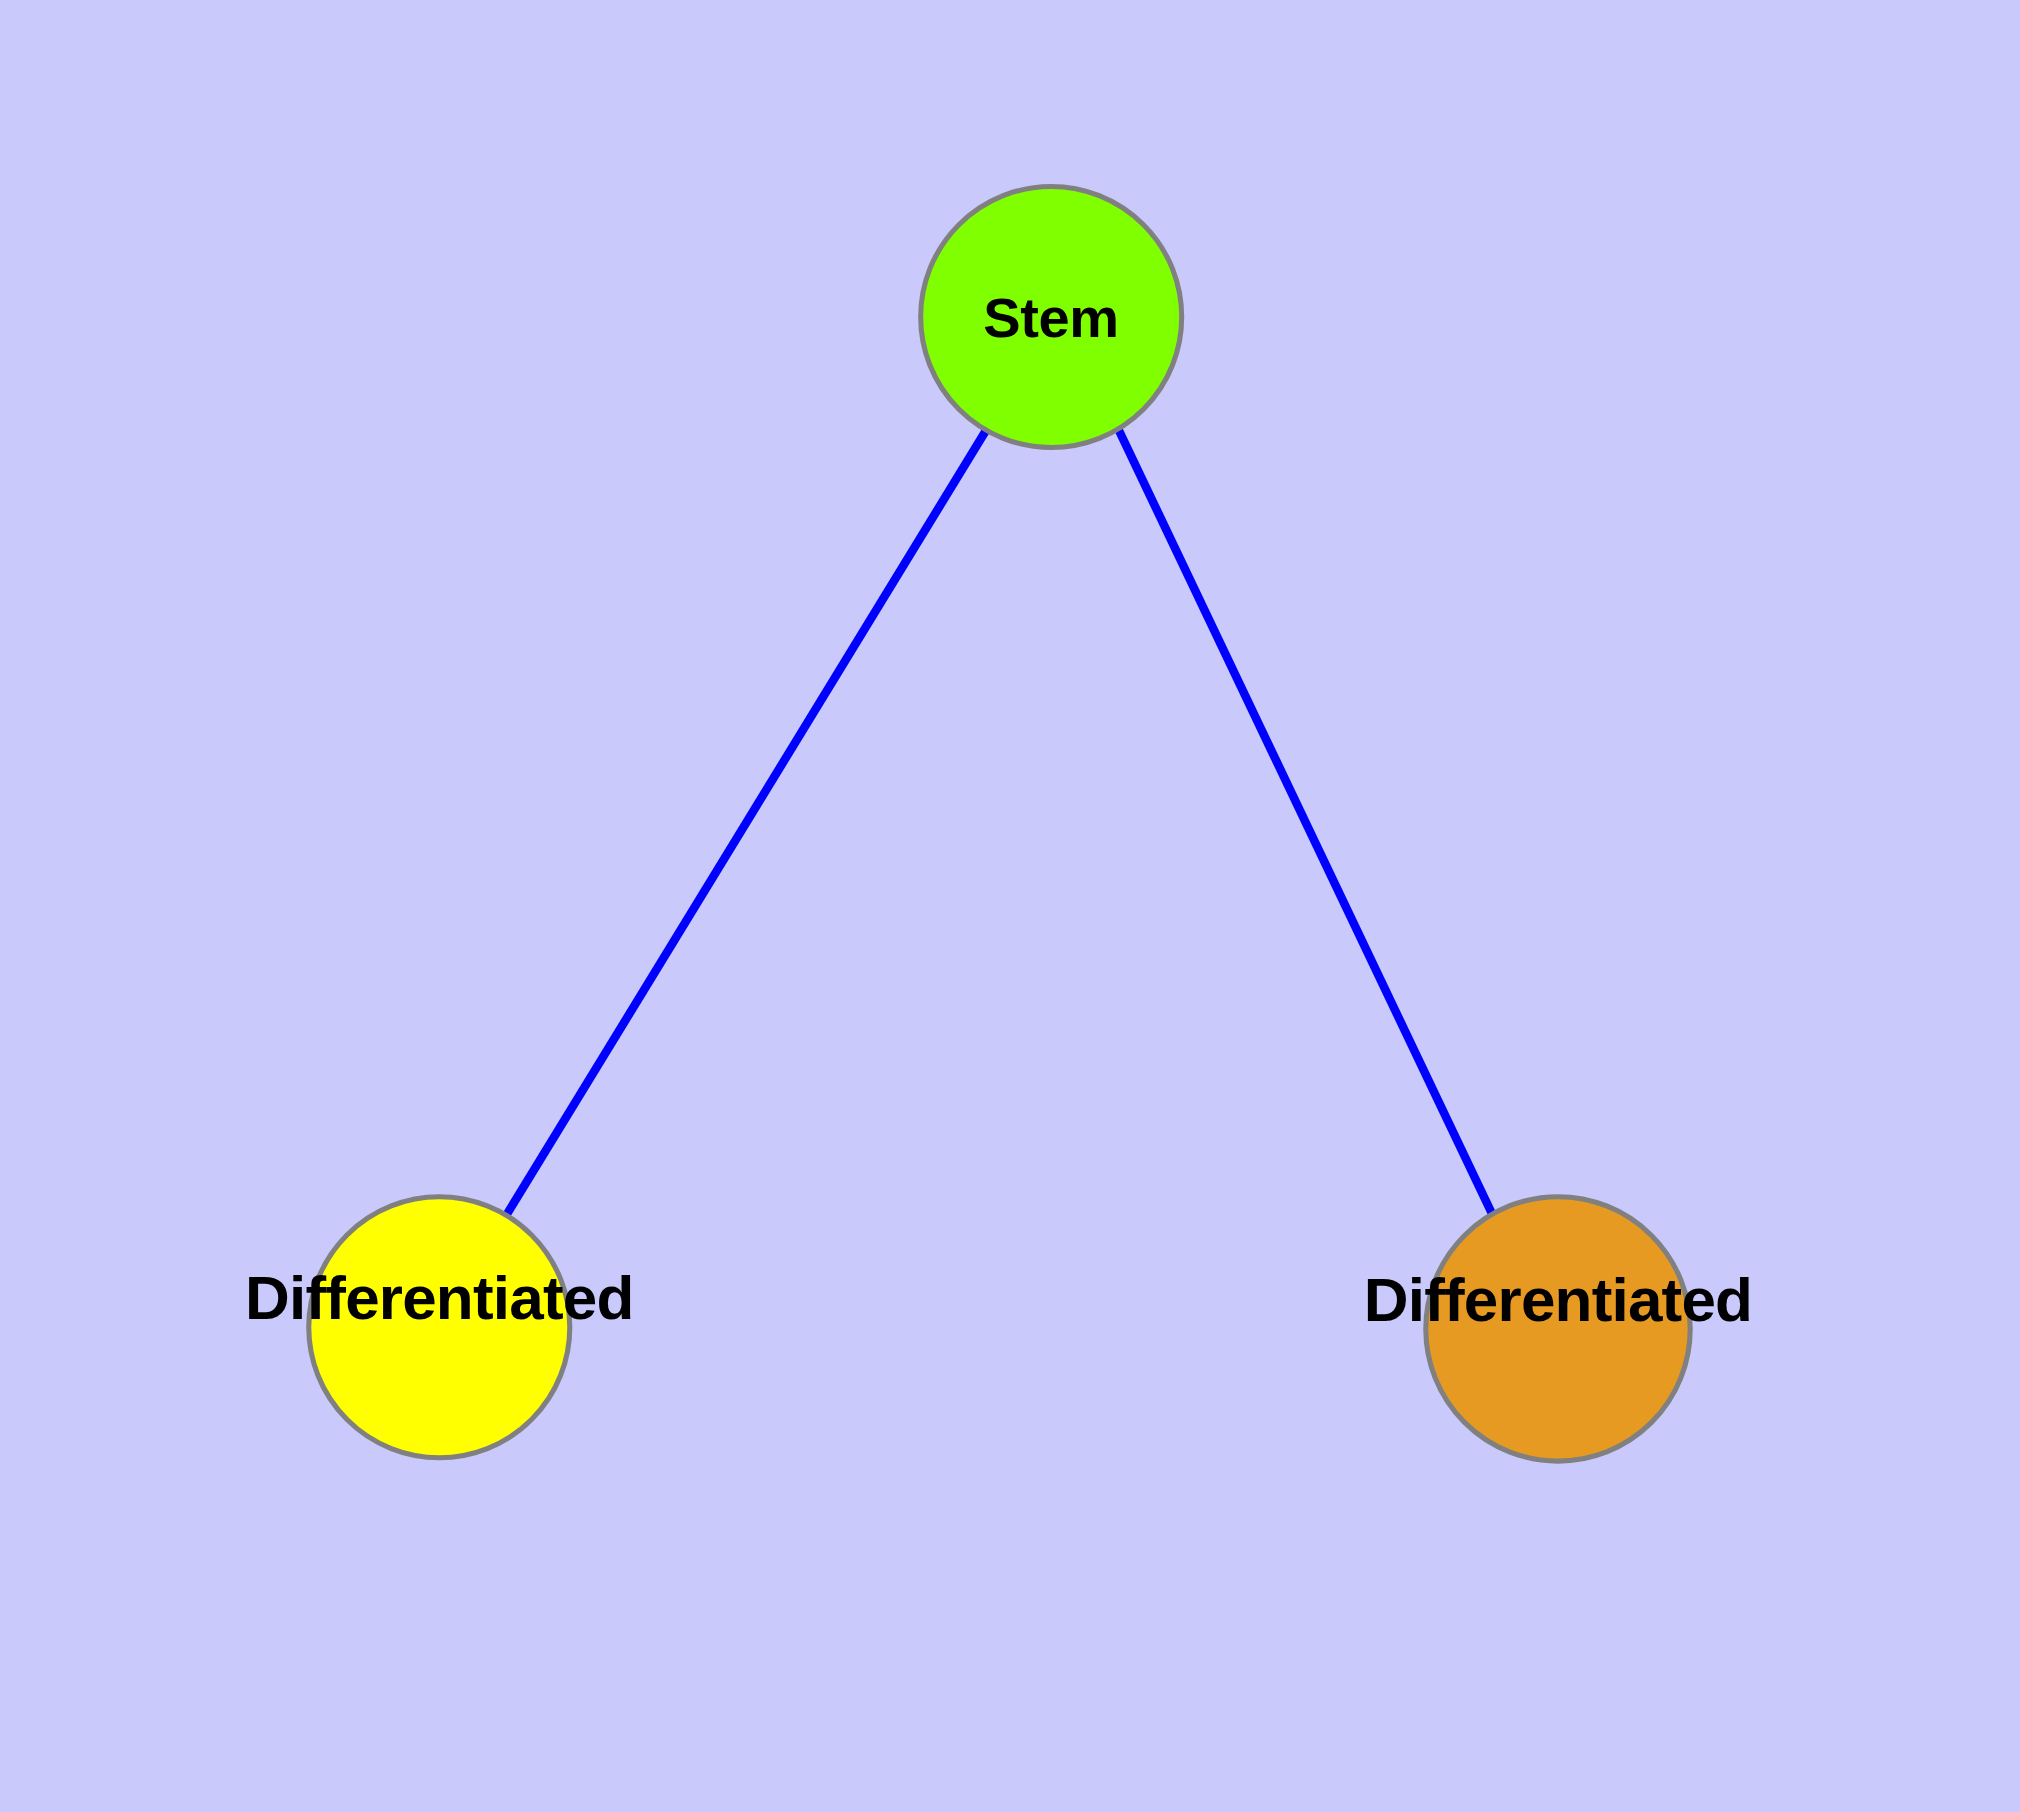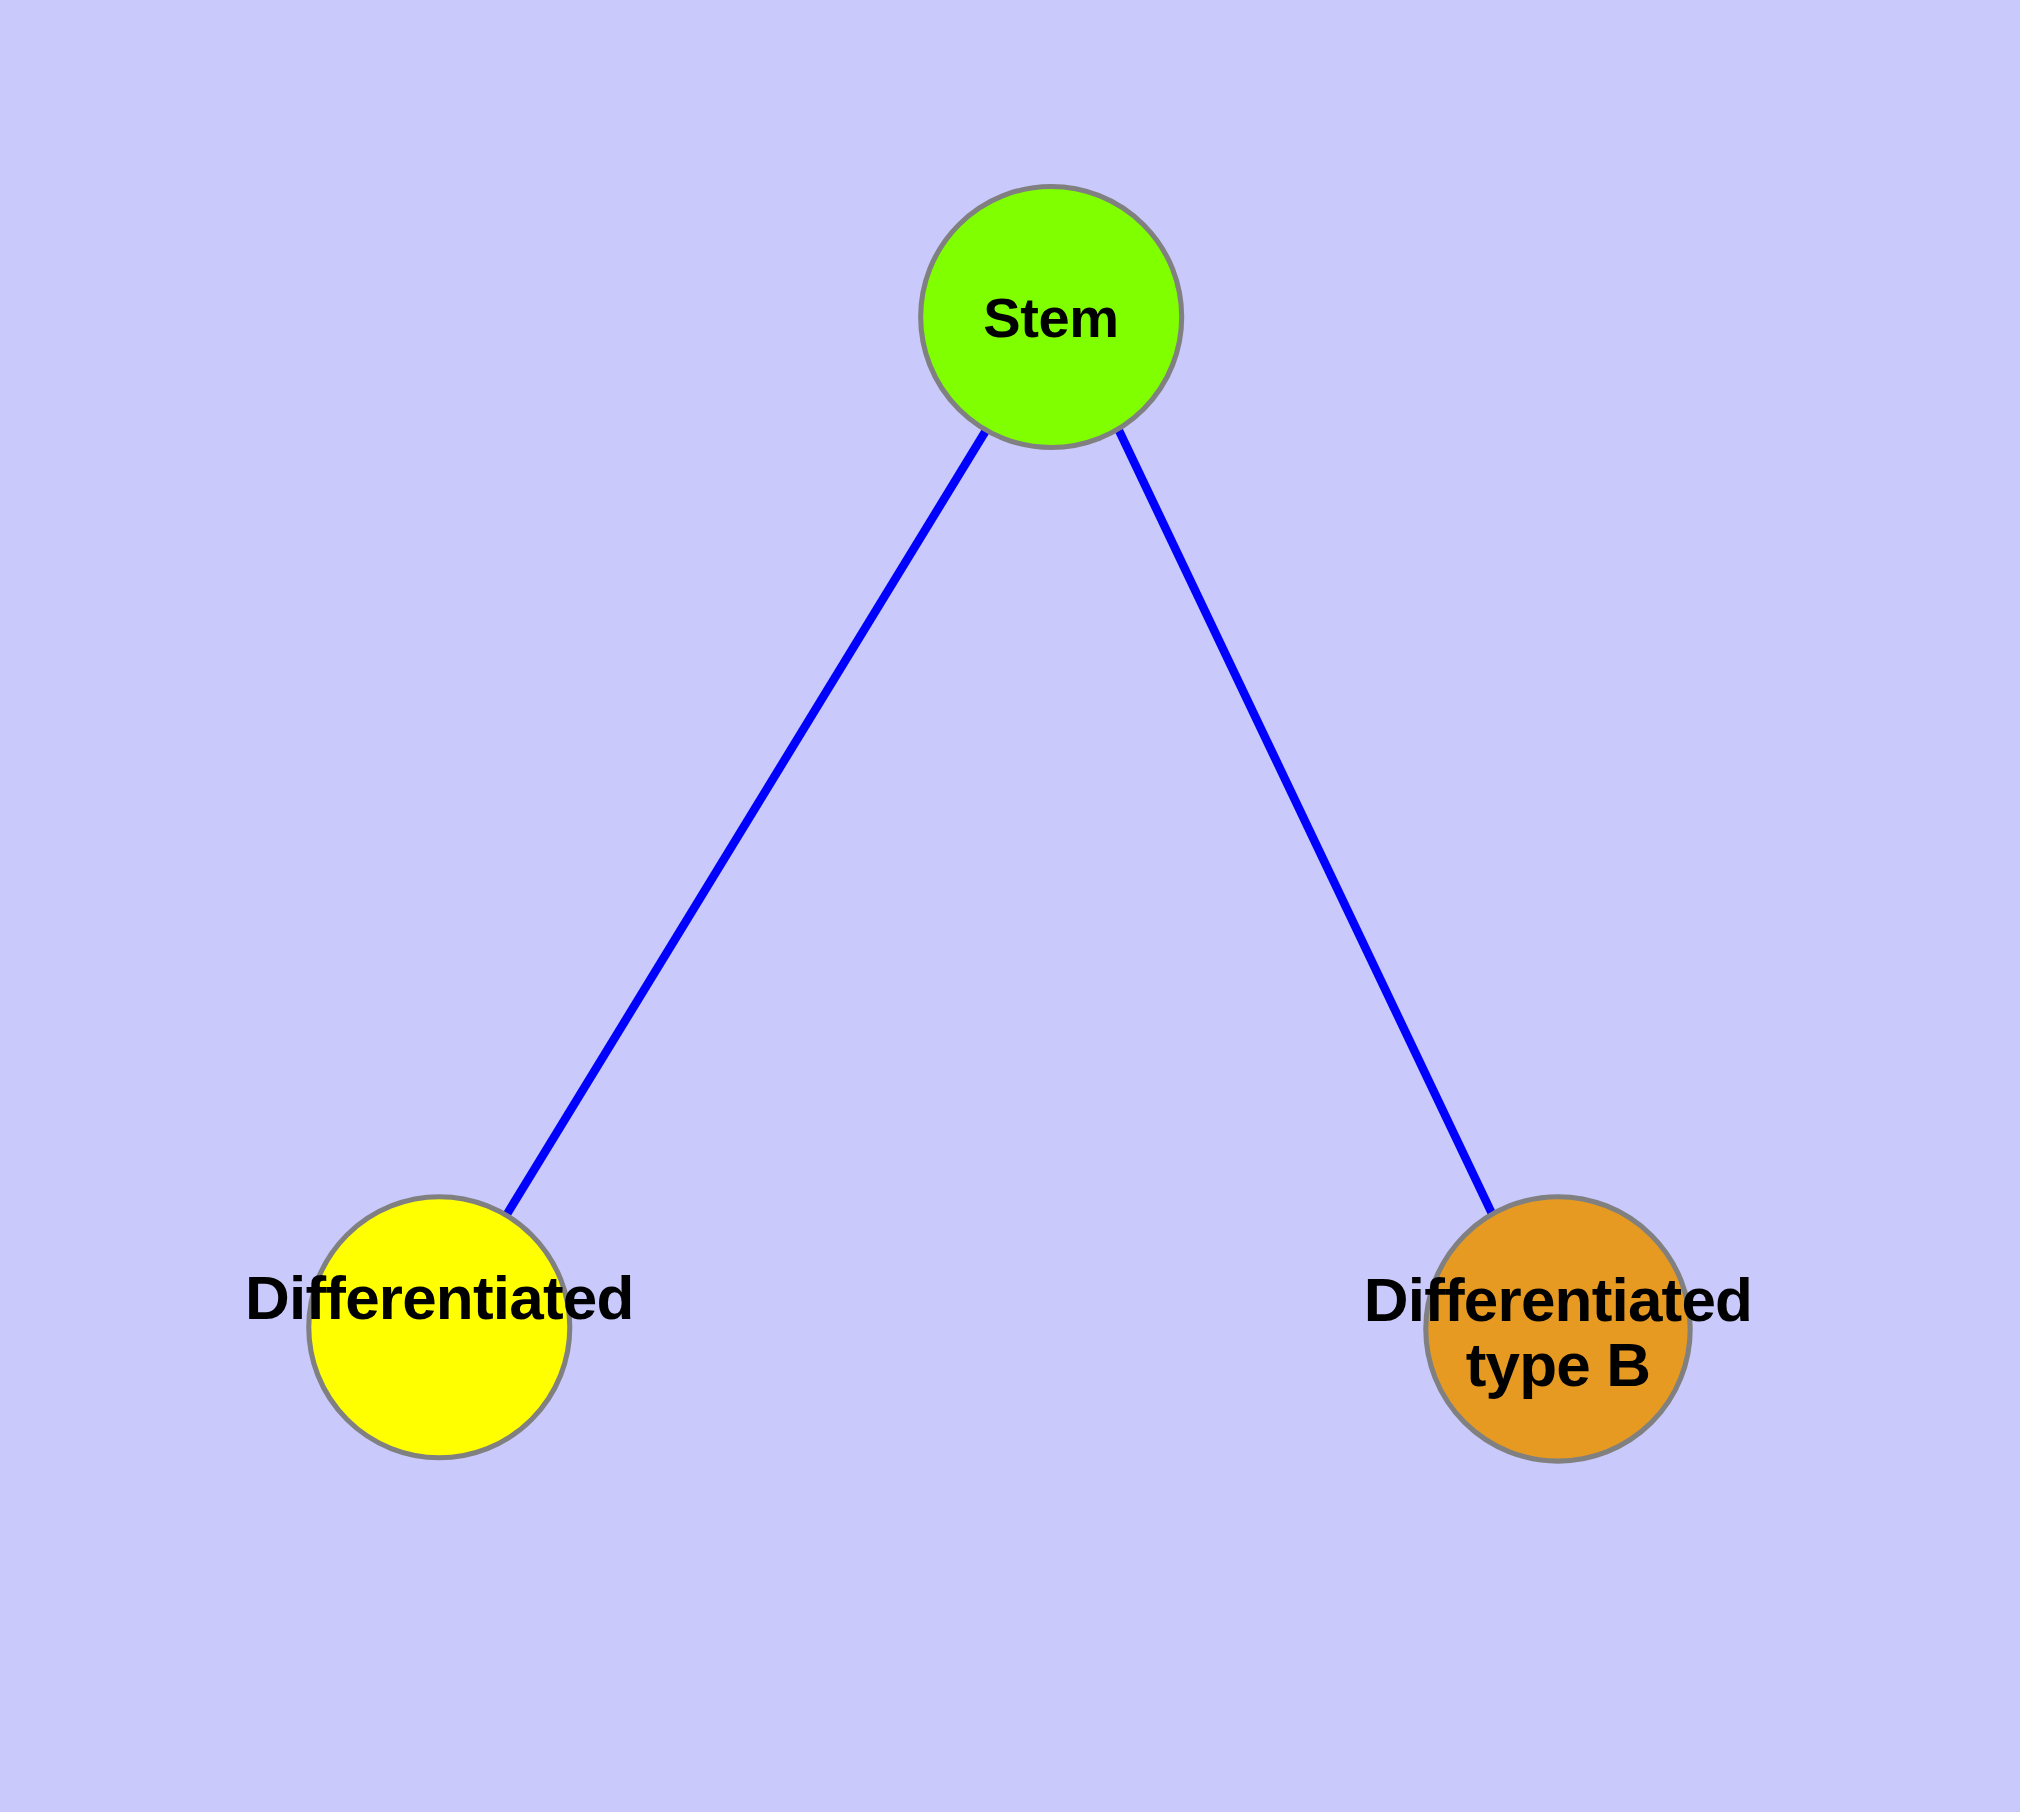--- a/index.html
+++ b/index.html
@@ -65,16 +65,15 @@
       <circle cx="518" cy="1566" r="154" fill="#ffff00" stroke="#808080" stroke-width="6"></circle>
       <circle cx="1838" cy="1568" r="156" fill="#e79a22" stroke="#808080" stroke-width="6"></circle>
     </g>
   </svg>
 
   <div class="node-label root" style="left:627px; top:288px; width:848px;">Stem</div>
 
   <div class="node-label leaf" style="left:15.3px; top:1265px; width:848px;">Differentiated</div>
 
   <div class="node-label leaf" style="left:1134px; top:1267px; width:848px;">Differentiated</div>
-  <div class="node-label leaf" style="left:1134px; top:1332px; width:848px;">type B</div>
 
 </div>
 
 
 </body></html>

